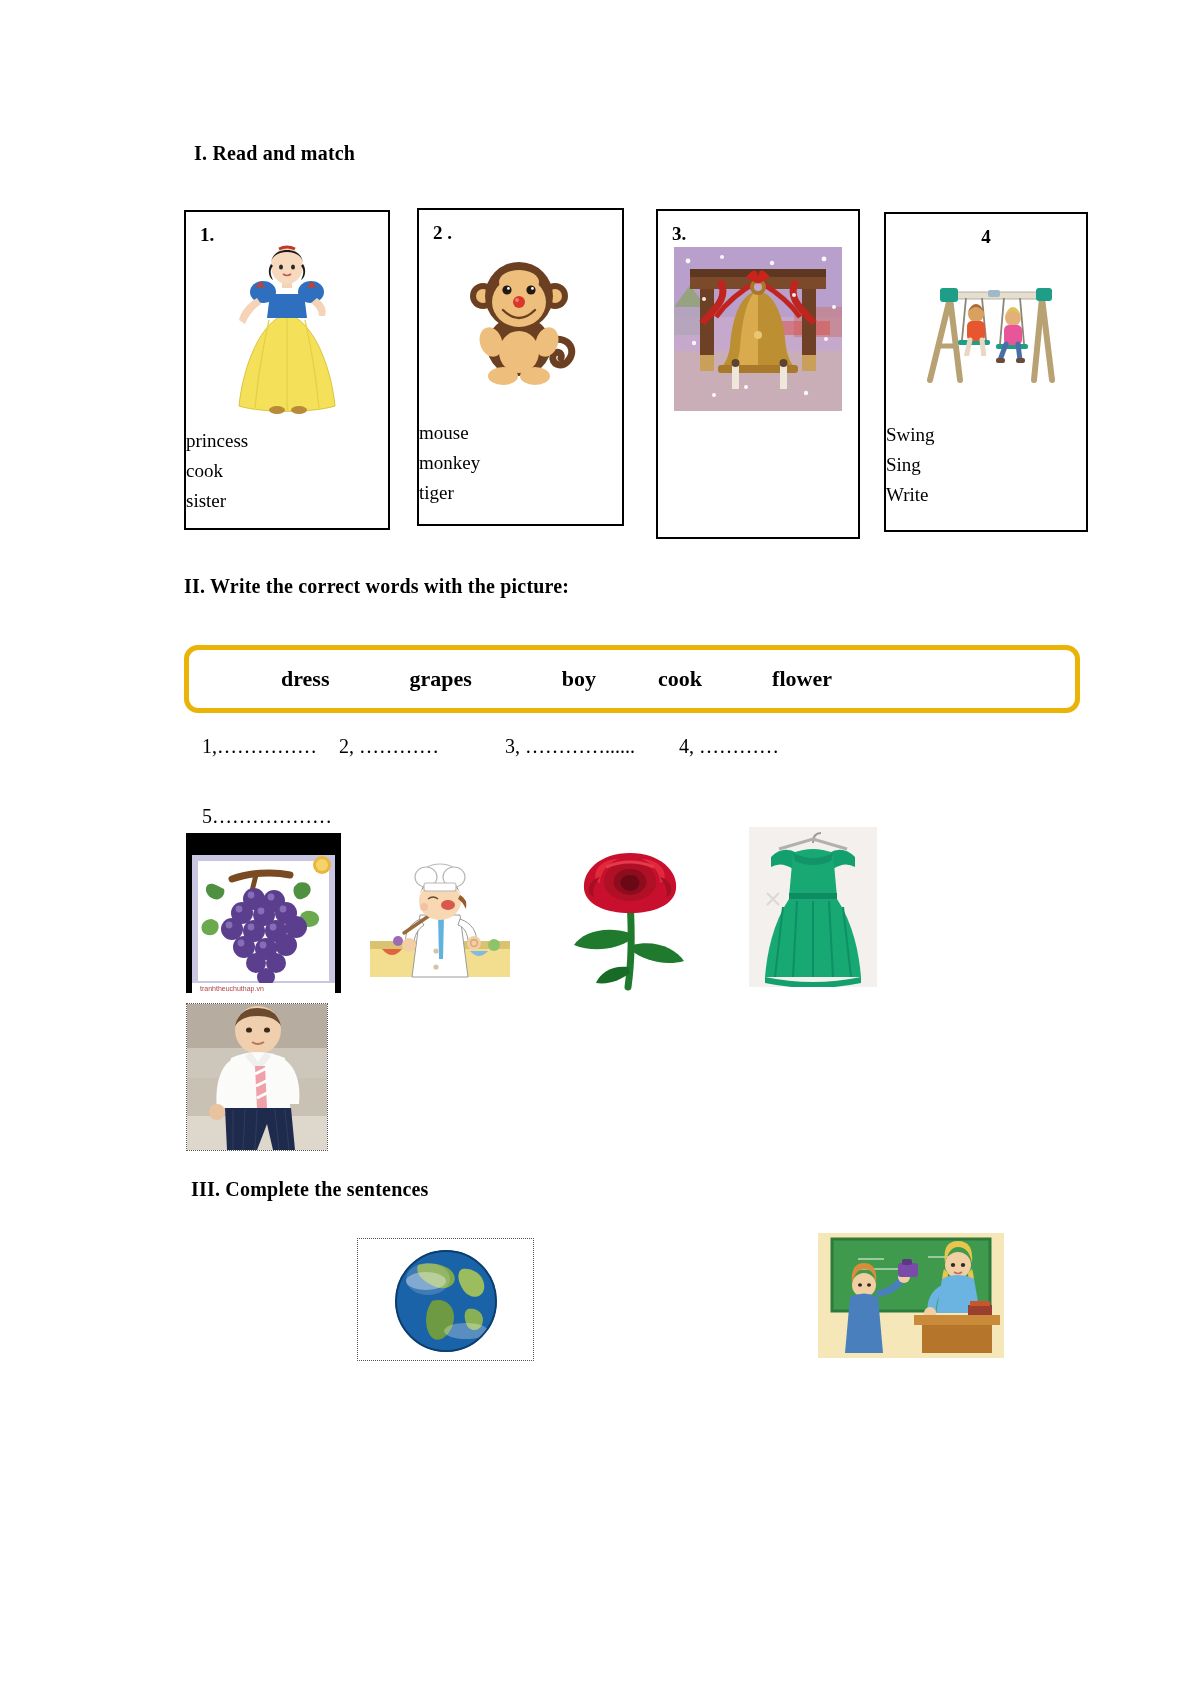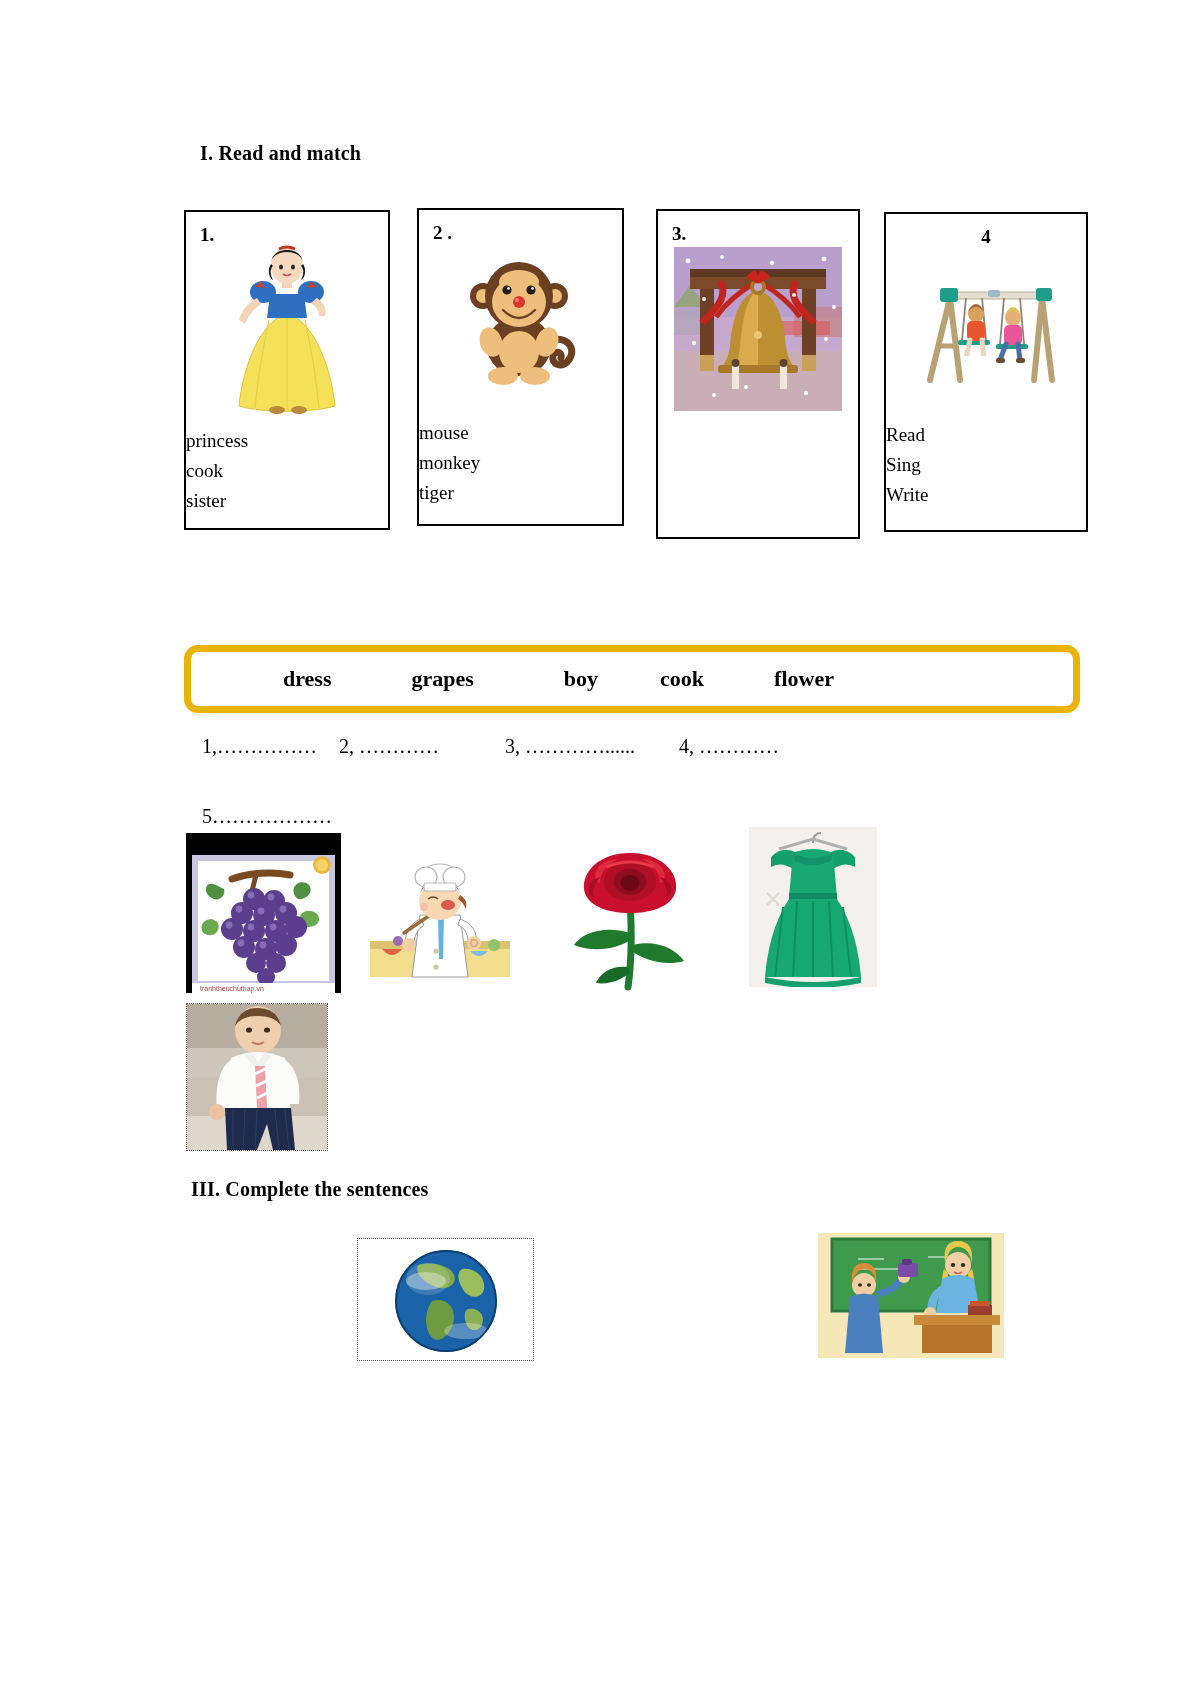--- a/index.html
+++ b/index.html
@@ -15,21 +15,21 @@
 
   
   .section-heading {
     position:absolute;
     font-family:"Liberation Serif", serif;
     font-weight:bold;
     font-size:20px;
     letter-spacing:0.2px;
     white-space:nowrap;
   }
-  #h1 { left:200px; top:142px; }
+  #h1 { left:194px; top:142px; }
   #h2 { left:184px; top:575px; }
   #h3 { left:184px; top:1178px;margin-left:7px; }
 
   
   .card {
     position:absolute;
     border:2px solid #000;
     background:#fff;
     box-sizing:border-box;
   }
@@ -60,21 +60,21 @@
   #card4 { left:884px; top:212px; width:204px; height:320px; }
 
   
   .art-wrap { display:flex; justify-content:center; align-items:flex-end; }
 
   
   #wordbank {
     position:absolute;
     left:184px; top:645px;
     width:896px; height:68px;
-    border:7px solid #eab308;
+    border:5px solid #eab308;
     border-radius:14px;
     box-sizing:border-box;
     background:#fff;
   }
   #wordbank-inner {
     display:flex;
     align-items:center;
     height:100%;
     padding-left:92px;
     padding-right:26px;
@@ -306,26 +306,27 @@
           <path d="M109 42 q8 -10 16 0 q-3 -9 -8 -9 q-5 0 -8 9 z" fill="#e0c25c"></path>
           <rect x="108" y="51" width="18" height="20" rx="5" fill="#e8569a"></rect>
           <path d="M110 70 L104 86" stroke="#4c6ea8" stroke-width="5" stroke-linecap="round"></path>
           <path d="M122 70 L124 86" stroke="#4c6ea8" stroke-width="5" stroke-linecap="round"></path>
           <rect x="100" y="84" width="9" height="5" rx="2" fill="#6a4a3a"></rect>
           <rect x="120" y="84" width="9" height="5" rx="2" fill="#6a4a3a"></rect>
         </svg>
       </div>
     </div>
     <div class="card-words" style="top:206px;">
-      <div>Read</div>
+      <div>Swing</div>
       <div>Sing</div>
       <div>Write</div>
     </div>
   </div>
 
+  <div class="section-heading" id="h2">II. Write the correct words with the picture:</div>
 
   <div id="wordbank">
     <div id="wordbank-inner">
       <span class="bank-word">dress</span>
       <span class="bank-gap-1"></span>
       <span class="bank-word">grapes</span>
       <span class="bank-gap-2"></span>
       <span class="bank-word">boy</span>
       <span class="bank-gap-3"></span>
       <span class="bank-word">cook</span>

